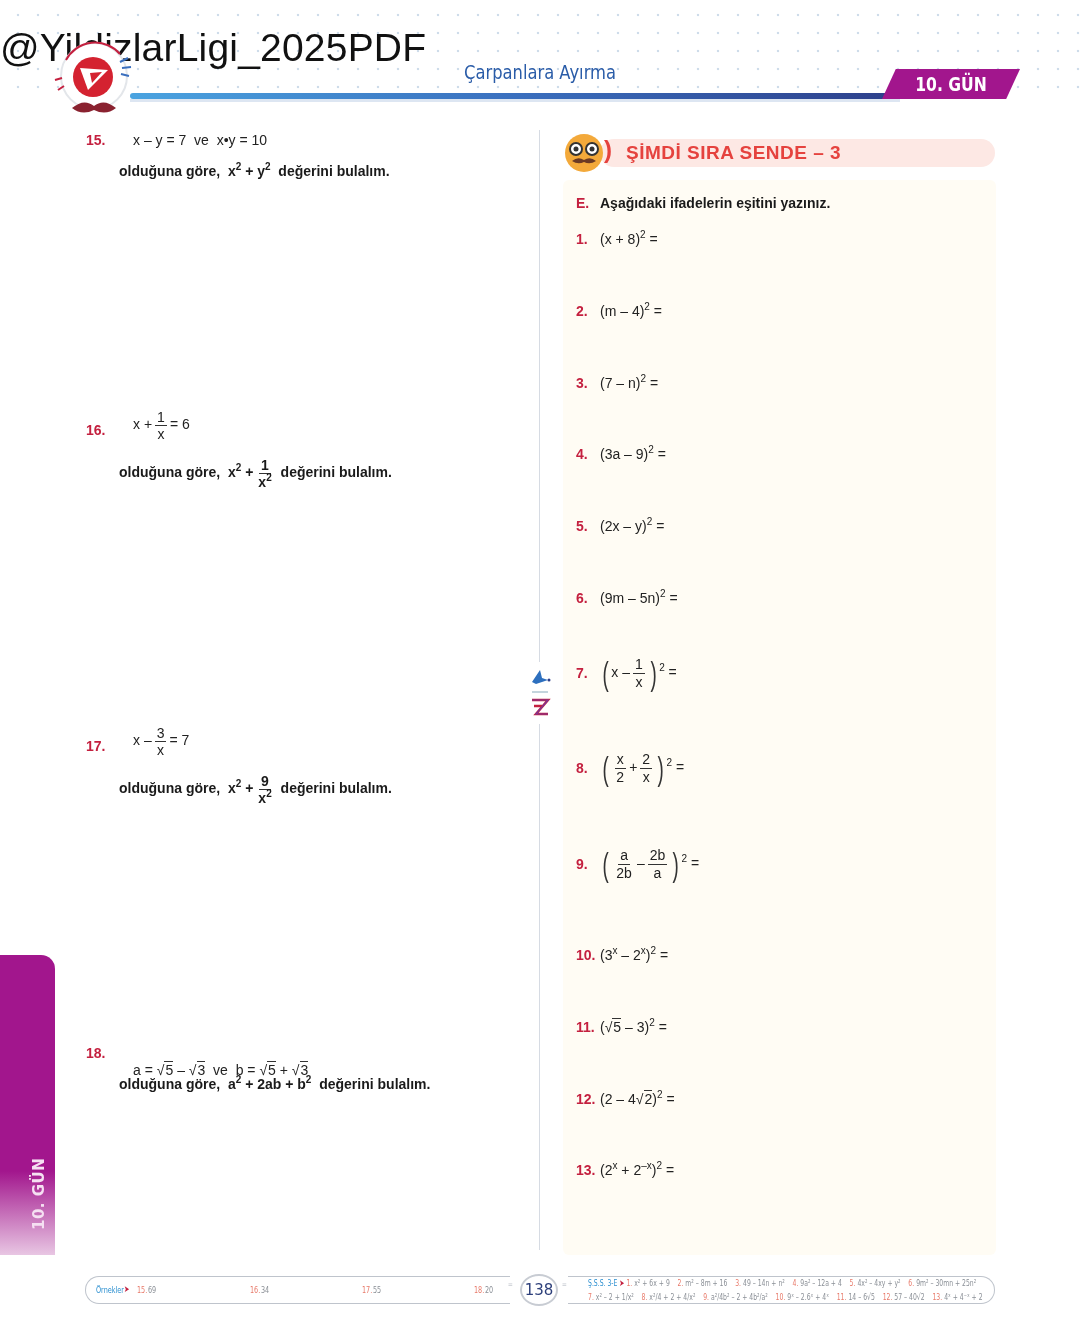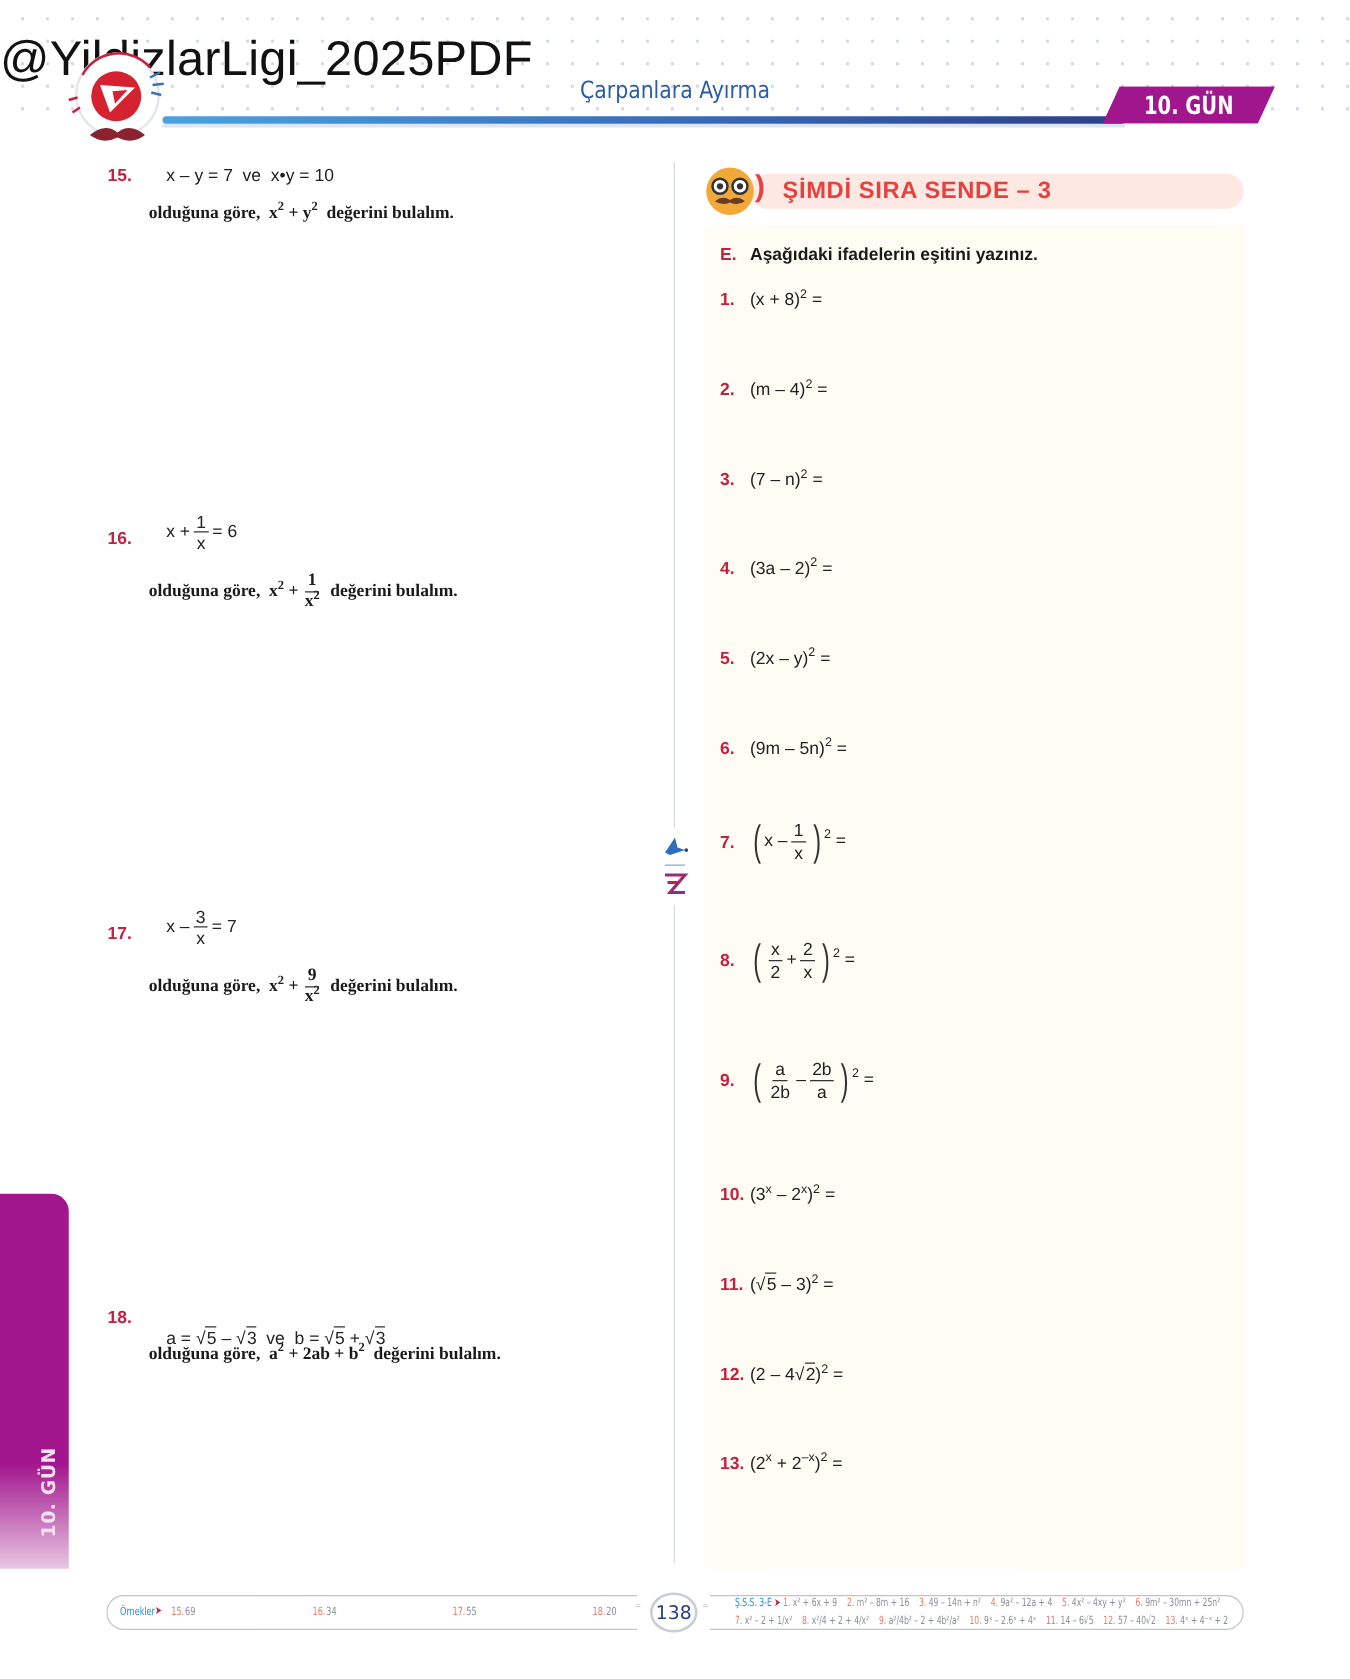--- a/index.html
+++ b/index.html
@@ -29,21 +29,21 @@
   .divider { position: absolute; left: 539px; top: 130px; width: 1px; height: 1120px; background: #d6dbe3; }
   .mid-logo { position: absolute; left: 528px; top: 662px; width: 24px; height: 62px; background: #fff; }
 
   .side-tab { position: absolute; left: 0; top: 955px; width: 55px; height: 300px;
     background: linear-gradient(180deg, #a2168d 0%, #a2168d 72%, #e8c6e3 100%); border-radius: 0 14px 0 0; }
   .side-tab span { position: absolute; left: 30px; top: 275px; transform: rotate(-90deg); transform-origin: left top;
     color: #f5e0f2; font-family: "DejaVu Sans", sans-serif; font-weight: bold; font-size: 15px; letter-spacing: .5px; white-space: nowrap; }
 
   .q { position: absolute; font-size: 14px; }
   .qnum { position: absolute; color: #c4203f; font-weight: bold; font-size: 14px; }
-  .qtext { position: absolute; font-weight: bold; font-size: 14px; color: #1a1a1a; white-space: nowrap; font-family: Liberation Serif, serif; }
+  .qtext { position: absolute; font-weight: bold; font-size: 14px; color: #1a1a1a; white-space: nowrap; }
   .math { font-size: 14px; color: #222; white-space: nowrap; }
   sup { font-size: 10px; vertical-align: 6px; line-height: 0; }
   .frac { display: inline-flex; flex-direction: column; align-items: center; vertical-align: middle; margin: 0 3px; line-height: 1.15; }
   .frac .n { border-bottom: 1px solid #333; padding: 0 2px; }
   .frac .d { padding: 0 2px; }
   .sqrt { border-top: 1px solid #333; padding-left: 1px; }
   .big-paren { font-size: 34px; font-weight: 100; vertical-align: middle; line-height: 1; color: #333; transform: scaleX(.55); display: inline-block; }
 
   .practice-panel { position: absolute; left: 563px; top: 180px; width: 433px; height: 1075px; background: #fffcf4; border-radius: 6px; }
   .practice-header { position: absolute; left: 600px; top: 139px; width: 395px; height: 28px; background: #fde8e4; border-radius: 14px; }
@@ -183,21 +183,21 @@
 <div class="item" style="top:303px;">
   <span class="num">2.</span>
     <span class="math"><span>(m – 4)</span><sup>2</sup> <span>=</span></span>
 </div>
 <div class="item" style="top:375px;">
   <span class="num">3.</span>
     <span class="math"><span>(7 – n)</span><sup>2</sup> <span>=</span></span>
 </div>
 <div class="item" style="top:446px;">
   <span class="num">4.</span>
-    <span class="math"><span>(3a – 2)</span><sup>2</sup> <span>=</span></span>
+    <span class="math"><span>(3a – 9)</span><sup>2</sup> <span>=</span></span>
 </div>
 <div class="item" style="top:518px;">
   <span class="num">5.</span>
     <span class="math"><span>(2x – y)</span><sup>2</sup> <span>=</span></span>
 </div>
 <div class="item" style="top:590px;">
   <span class="num">6.</span>
     <span class="math"><span>(9m – 5n)</span><sup>2</sup> <span>=</span></span>
 </div>
 

